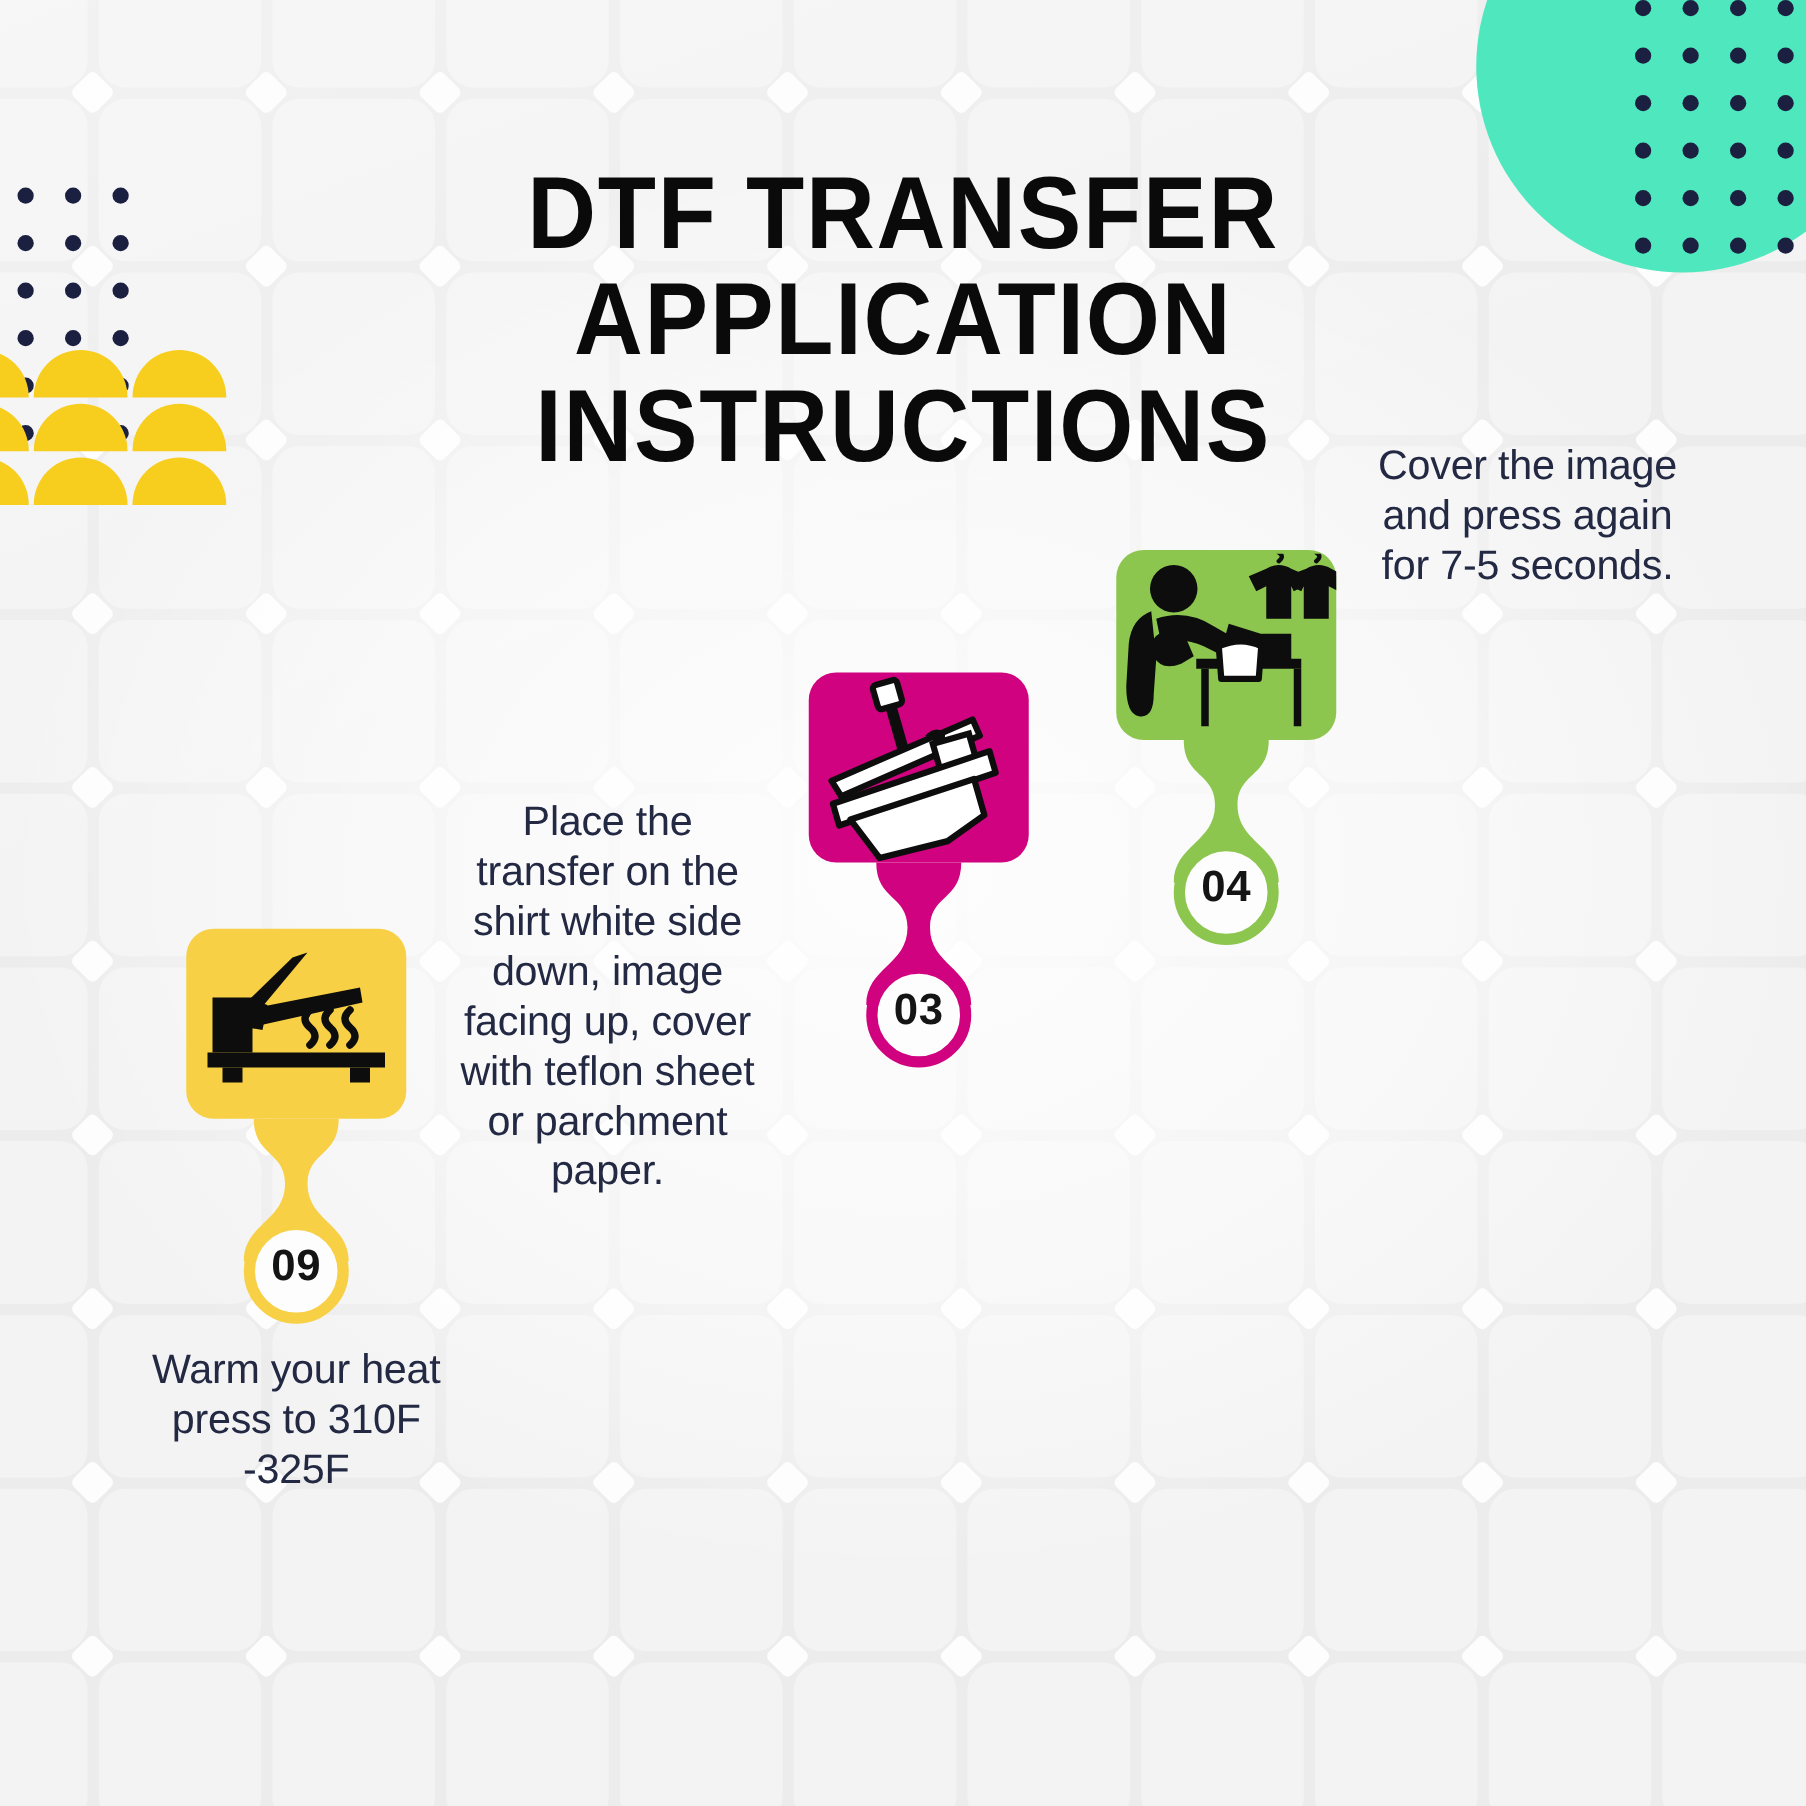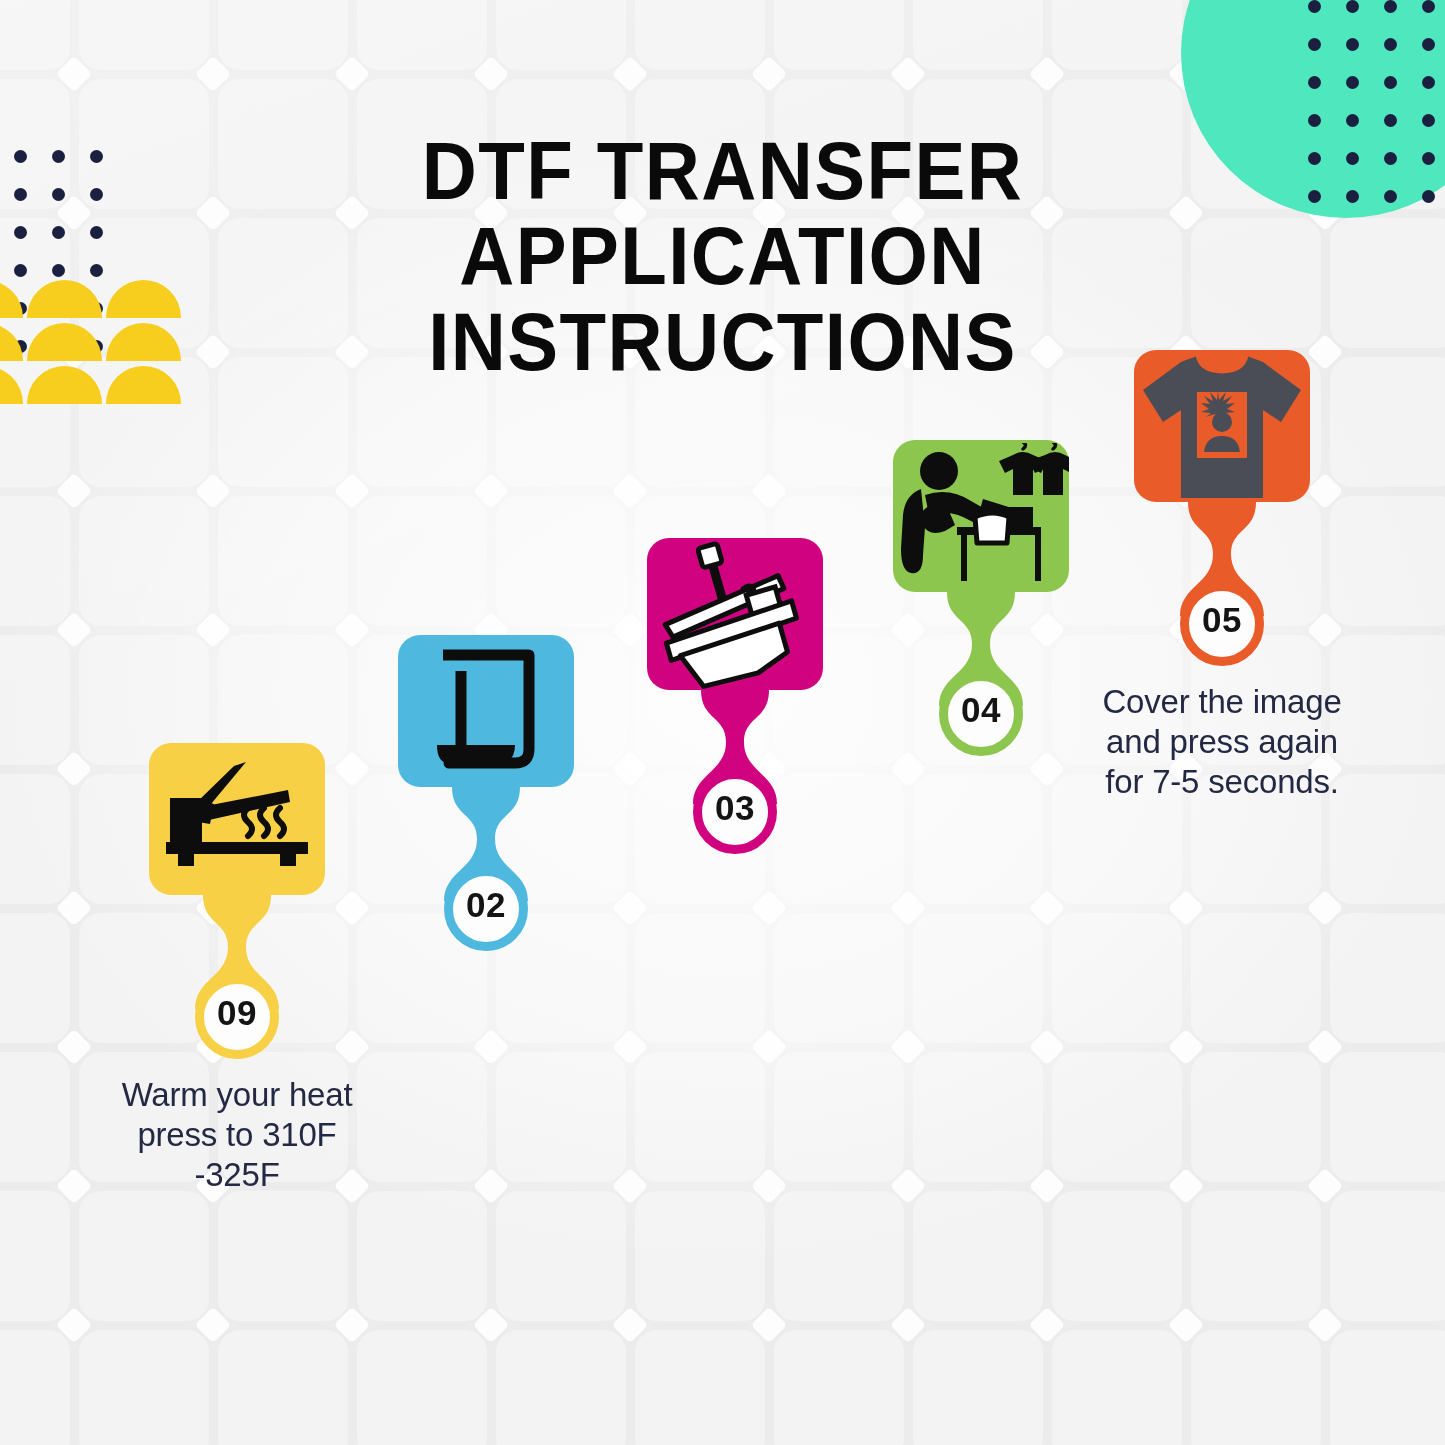--- a/index.html
+++ b/index.html
@@ -438,34 +438,21 @@
         <path d="M102 76 q8 -7 0 -14 q-8 -7 0 -14"></path>
         <path d="M118 76 q8 -7 0 -14 q-8 -7 0 -14"></path>
       </g>
     </svg>
         </div>
         <div class="badge-num" style="top: 258px; width: 90px;">09</div>
       </div>
       <div class="step-text">Warm your heat press to 310F -325F</div>
     </div>
     <div class="step" id="step-2">
-      <div class="step-vis">
-        <svg viewBox="0 0 252 330" width="252" height="330">
-          <path d="M92,160 C92,190 117,186 117,212 C117,242 84,244 84,274 L168,274 C168,244 135,242 135,212 C135,186 160,190 160,160 Z" fill="#4FB8DF"></path>
-          <circle cx="126" cy="282" r="37.5" fill="#fdfdfd" stroke="#4FB8DF" stroke-width="9"></circle>
-          <rect x="38" y="8" width="176" height="152" rx="22" fill="#4FB8DF"></rect>
-        </svg>
-        <div class="icon-holder" style="top: 8px; width: 176px; height: 152px;">
-    <svg width="126" height="132" viewBox="0 0 126 132" fill="none">
-      <path d="M20 10 H106 V104 q0 14 -14 14 H26 q12 0 12 -14 V26" stroke="#0d0d0d" stroke-width="11" fill="none" stroke-linejoin="round"></path>
-      <path d="M14 100 H92 q0 18 -16 18 H26 q-12 0 -12 -18 Z" fill="#0d0d0d"></path>
-    </svg>
-        </div>
-        <div class="badge-num" style="top: 258px; width: 90px;">02</div>
-      </div>
+      <div class="step-text">Place the transfer on the shirt white side down, image facing up, cover with teflon sheet or parchment paper.</div>
     </div>
     <div class="step" id="step-3">
       <div class="step-vis">
         <svg viewBox="0 0 252 330" width="252" height="330">
           <path d="M92,160 C92,190 117,186 117,212 C117,242 84,244 84,274 L168,274 C168,244 135,242 135,212 C135,186 160,190 160,160 Z" fill="#D1027F"></path>
           <circle cx="126" cy="282" r="37.5" fill="#fdfdfd" stroke="#D1027F" stroke-width="9"></circle>
           <rect x="38" y="8" width="176" height="152" rx="22" fill="#D1027F"></rect>
         </svg>
         <div class="icon-holder" style="top: 8px; width: 176px; height: 152px;">
     <svg width="160" height="150" viewBox="0 0 160 150" fill="none">
@@ -511,36 +498,15 @@
       <g stroke="#0d0d0d" stroke-width="3.5" fill="none" stroke-linecap="round">
         <path d="M128 6 q5 -4 0 -7 q-5 -4 0 -7"></path>
         <path d="M158 6 q5 -4 0 -7 q-5 -4 0 -7"></path>
       </g>
     </svg>
         </div>
         <div class="badge-num" style="top: 258px; width: 90px;">04</div>
       </div>
     </div>
     <div class="step" id="step-5">
-      <div class="step-vis">
-        <svg viewBox="0 0 252 330" width="252" height="330">
-          <path d="M92,160 C92,190 117,186 117,212 C117,242 84,244 84,274 L168,274 C168,244 135,242 135,212 C135,186 160,190 160,160 Z" fill="#EA5B2A"></path>
-          <circle cx="126" cy="282" r="37.5" fill="#fdfdfd" stroke="#EA5B2A" stroke-width="9"></circle>
-          <rect x="38" y="8" width="176" height="152" rx="22" fill="#EA5B2A"></rect>
-        </svg>
-        <div class="icon-holder" style="top: 8px; width: 176px; height: 152px;">
-    <svg width="170" height="160" viewBox="0 0 170 160" fill="none">
-      <path d="M60 10 L44 16 L6 44 L26 76 L44 64 L44 152 H126 V64 L144 76 L164 44 L126 16 L110 10
-               q-4 16 -25 16 q-21 0 -25 -16 Z" fill="#4a4d56"></path>
-      <path d="M60 10 q4 16 25 16 q21 0 25 -16" stroke="#EA5B2A" stroke-width="3" fill="none"></path>
-      <rect x="60" y="46" width="50" height="66" fill="#EA5B2A"></rect>
-      <g fill="#4a4d56">
-        <path d="M85 54 l-4 -9 l-1 9 l-7 -8 l3 9 l-9 -5 l6 8 l-9 -1 l8 6 l-8 3 l10 1 l-5 4 q6 -3 12 -3 q6 0 12 3 l-5 -4 l10 -1 l-8 -3 l8 -6 l-9 1 l6 -8 l-9 5 l3 -9 l-7 8 l-1 -9 Z"></path>
-        <circle cx="85" cy="76" r="10"></circle>
-        <path d="M67 106 q2 -16 18 -16 q16 0 18 16 Z"></path>
-      </g>
-    </svg>
-        </div>
-        <div class="badge-num" style="top: 258px; width: 90px;">05</div>
-      </div>
       <div class="step-text">Cover the image and press again for 7-5 seconds.</div>
     </div>
   </div>
 
 </body></html>

